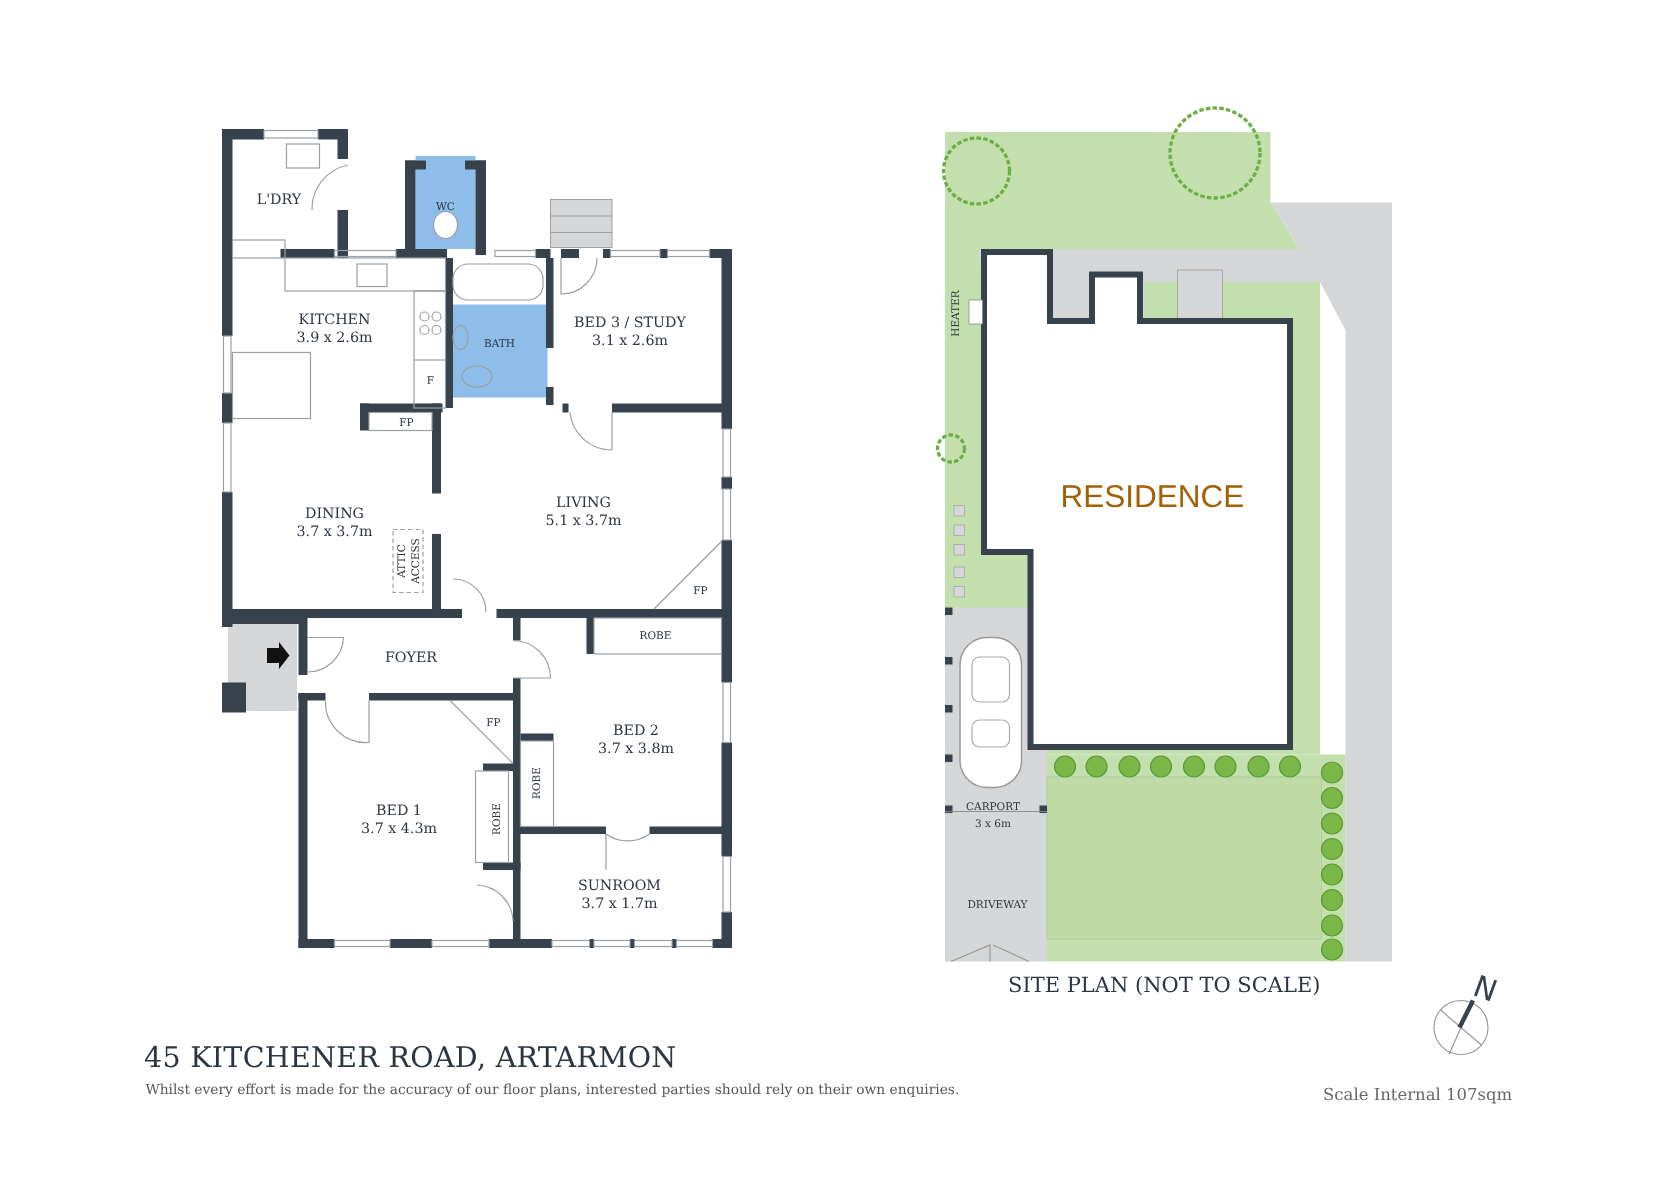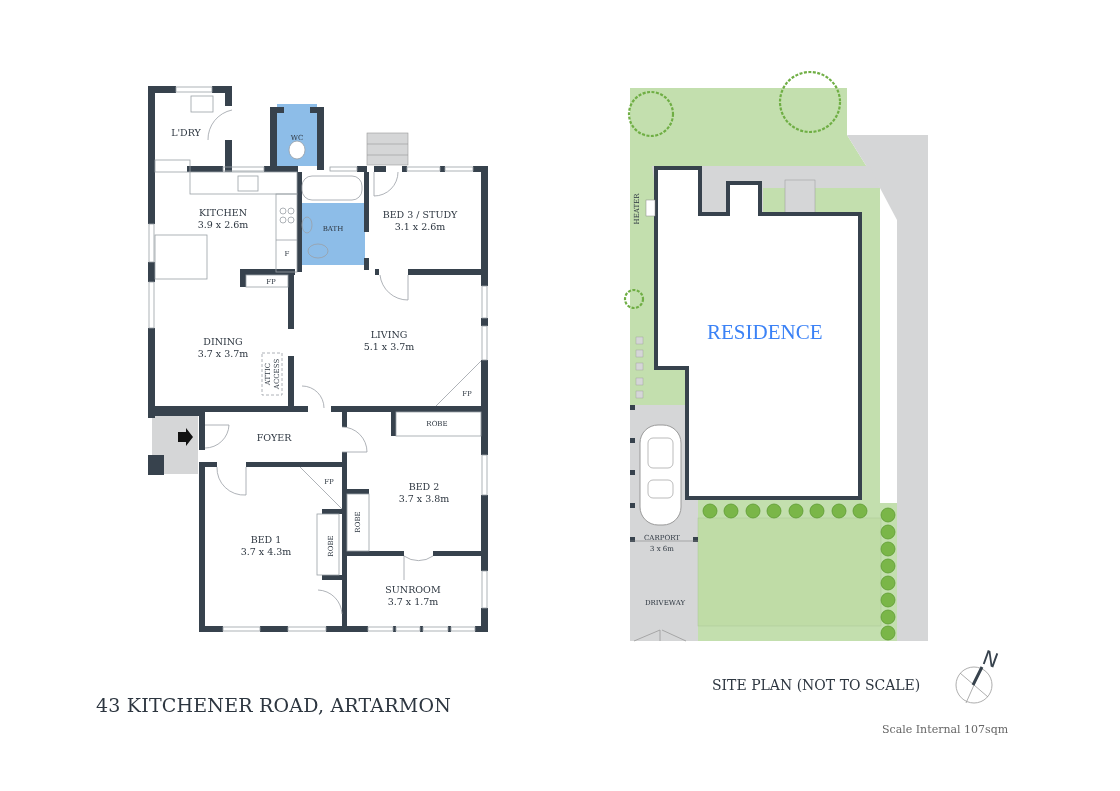--- a/index.html
+++ b/index.html
@@ -2,23 +2,23 @@
 <html><head>
 <meta charset="utf-8">
 <style>
   html,body{margin:0;padding:0;background:#ffffff;}
   body{width:1120px;height:791px;position:relative;overflow:hidden;font-family:"DejaVu Serif","Liberation Serif",serif;}
   svg{position:absolute;left:0;top:0;}
   .room-label{font-family:"DejaVu Serif","Liberation Serif",serif;font-size:9.5px;fill:#2d3640;text-anchor:middle;}
   .small-label{font-family:"DejaVu Serif","Liberation Serif",serif;font-size:7px;fill:#2d3640;text-anchor:middle;}
   .title{position:absolute;left:96px;top:694px;font-size:19px;color:#2d3640;font-family:"DejaVu Serif","Liberation Serif",serif;letter-spacing:0.2px;}
   .disclaimer{position:absolute;left:97px;top:721px;font-size:9.2px;line-height:12px;color:#555;font-family:"DejaVu Serif","Liberation Serif",serif;width:560px;}
-  .site-title{position:absolute;left:672px;top:677px;font-size:14px;color:#2d3640;font-family:"DejaVu Serif","Liberation Serif",serif;margin-left:40px;}
+  .site-title{position:absolute;left:672px;top:649px;font-size:14px;color:#2d3640;font-family:"DejaVu Serif","Liberation Serif",serif;}
   .approx{position:absolute;left:882px;top:723px;font-size:11px;color:#666;font-family:"DejaVu Serif","Liberation Serif",serif;}
-  .residence{position:absolute;left:707px;top:320px;font-size:21px;color:#3b82f6;font-family:Liberation Serif, serif;}
+  .residence{position:absolute;left:707px;top:320px;font-size:21px;color:#a16207;font-family:Liberation Sans, sans-serif;}
 </style>
 </head>
 <body>
 
 <svg width="1120" height="791" viewBox="0 0 1120 791">
 
   <g>
 
     <rect x="152" y="416" width="46" height="58" fill="#d5d6d7"></rect>
 
@@ -264,16 +264,17 @@
       <line x1="960" y1="673" x2="988" y2="697" stroke="#999" stroke-width="0.8"></line>
       <line x1="966" y1="703" x2="982" y2="667" stroke="#999" stroke-width="0.8"></line>
       <line x1="973" y1="685" x2="982" y2="667" stroke="#37424d" stroke-width="3"></line>
     </g>
     <text x="990" y="666" font-size="20" fill="#37424d" font-family="DejaVu Sans, sans-serif" transform="rotate(20,990,660)" text-anchor="middle">N</text>
   </g>
 </svg>
 
 <div class="residence">RESIDENCE</div>
 <div class="site-title">SITE PLAN (NOT TO SCALE)</div>
-<div class="title">43 KITCHENER ROAD, ARTARMON</div>
+<div class="title">45 KITCHENER ROAD, ARTARMON</div>
 <div class="disclaimer">
+  <div>Whilst every effort is made for the accuracy of our floor plans, interested parties should rely on their own enquiries.</div>
 </div>
 <div class="approx">Scale Internal 107sqm</div>
 
 </body></html>

